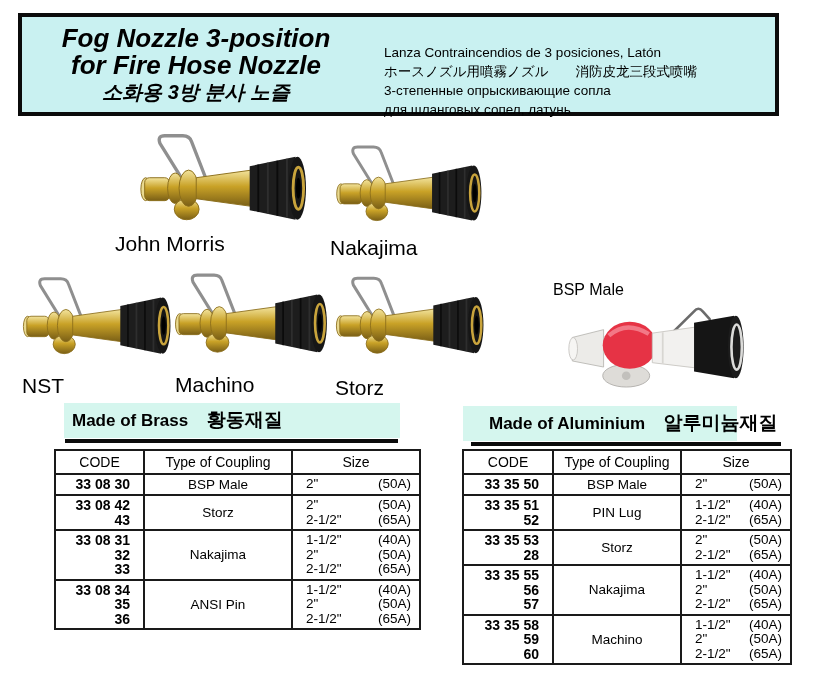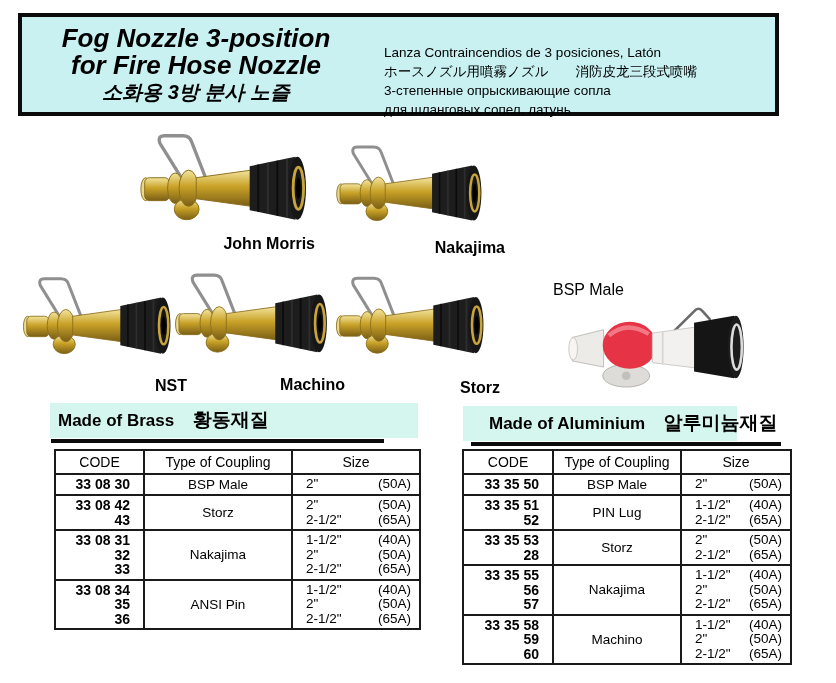--- a/index.html
+++ b/index.html
@@ -16,21 +16,21 @@
     background:var(--header-bg,#c9f1f1);
     display:flex;
   }
   .title-col { width:348px; text-align:center; padding-top:8px; }
   .title-line { font-size:26px; font-weight:bold; font-style:italic; line-height:27px; }
   .title-line.kr { font-size:20px; }
   .alt-col { flex:1; padding:26px 4px 0 14px; font-size:13.5px; line-height:19px; }
 
   
   .fig { position:absolute; }
-  .fig-label { position:absolute; text-align:right; font-size:16px; line-height:18px;font-weight:bold; }
+  .fig-label { position:absolute; text-align:left; font-size:21px; line-height:18px; }
   .bsp-label { position:absolute; font-size:16px; }
 
   
   .section-head { position:absolute; }
   .section-hl {
     display:block; background:var(--highlight-bg,#d5f6ee);
     padding:4px 4px 5px 8px; white-space:nowrap;
   }
   .section-hl .en { font-size:17px; font-weight:bold; }
   .section-hl .kr { font-size:19px; font-weight:bold; margin-left:14px; }
@@ -130,21 +130,21 @@
 <svg class="fig" style="left:333px;top:267px" width="170" height="106" viewBox="0 0 200 110">
     <use href="#brassNozzle"></use>
   </svg>
 <div class="fig-label" style="left:335px;top:379px;width:165px">Storz</div>
 
 <div class="bsp-label" style="left:553px;top:281px">BSP Male</div>
 <svg class="fig" style="left:552px;top:294px" width="218" height="100" viewBox="0 0 220 115">
     <use href="#aluNozzle"></use>
   </svg>
 
-<div class="section-head brass" style="left:50px;top:403px;width:368px">
+<div class="section-head brass" style="left:64px;top:403px;width:336px">
   <span class="section-hl">
     <span class="en">Made of Brass</span>
     <span class="kr">황동재질</span>
   </span>
   <div class="section-rule" style="width:333px;margin-left:1px"></div>
 </div>
 
 <div class="section-head alu" style="left:463px;top:406px;width:274px">
   <span class="section-hl">
     <span class="en">Made of Aluminium</span>

